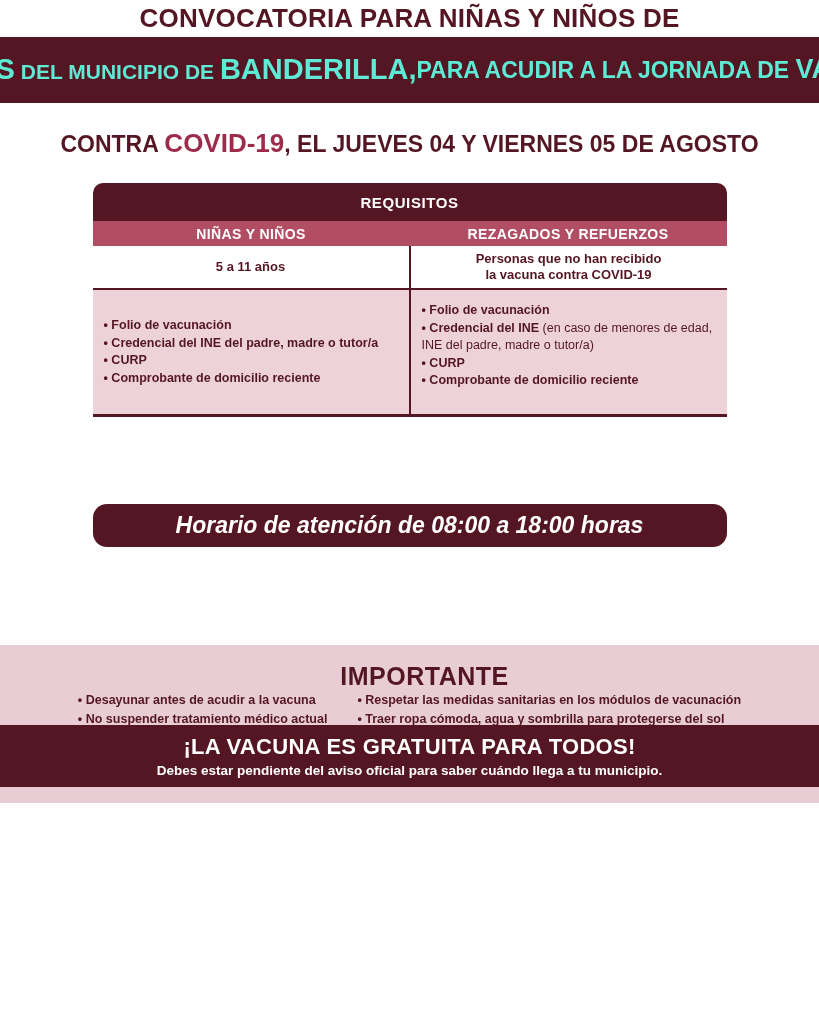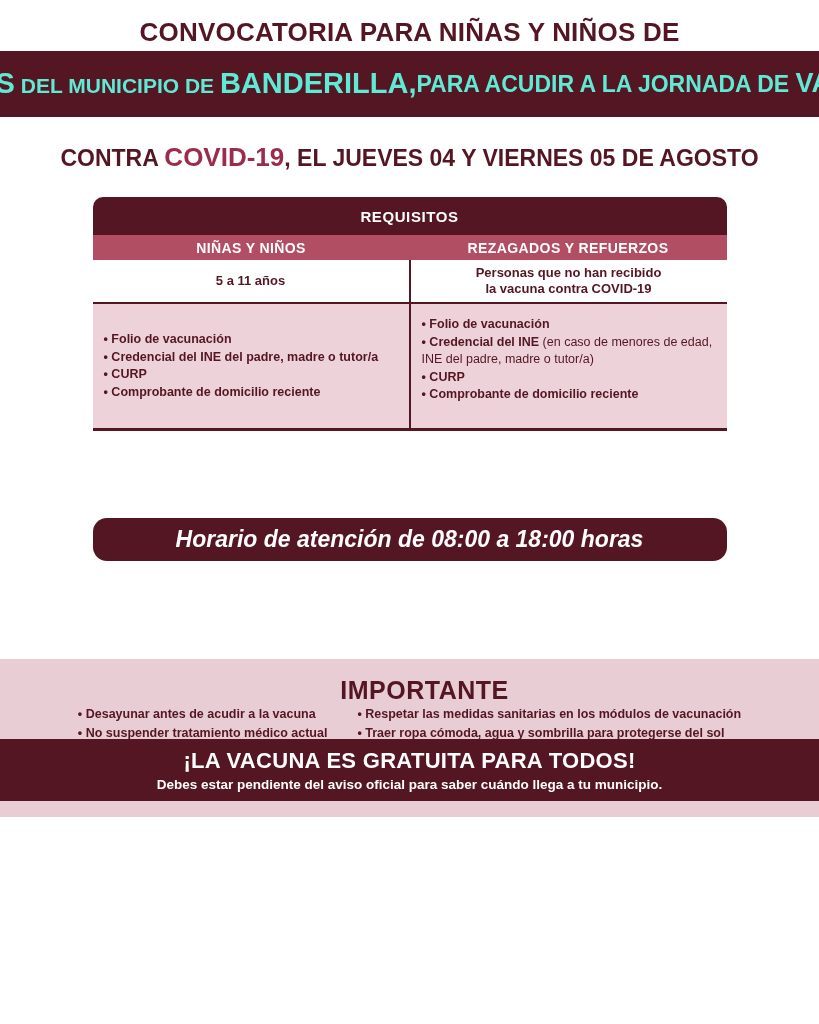--- a/index.html
+++ b/index.html
@@ -4,21 +4,21 @@
 <style>
   html,body { margin:0; padding:0; }
   body {
     width:819px; height:1024px; background:#fff; overflow:hidden;
     font-family:"Liberation Sans", sans-serif;
     -webkit-font-smoothing:antialiased;
   }
   .poster { width:819px; height:1024px; position:relative; }
 
   
-  .header-top { height:51px; display:flex; justify-content:center; align-items:flex-end;
+  .header-top { height:37px; display:flex; justify-content:center; align-items:flex-end;
     padding-bottom:3px; box-sizing:border-box; }
   .header-top .t { color:#541622; font-weight:bold; font-size:26px; letter-spacing:0.2px; }
 
   .header-band { height:66px; background:#541622; color:#5eead4; display:flex;
     justify-content:center; align-items:center; line-height:1.08; }
   .band-line { white-space:nowrap; }
   .band-line .big   { font-size:29px; font-weight:bold; }
   .band-line .small { font-size:21px; font-weight:bold; }
   .band-line2 .big   { font-size:27px; font-weight:bold; }
   .band-line2 .small { font-size:23px; font-weight:bold; }

